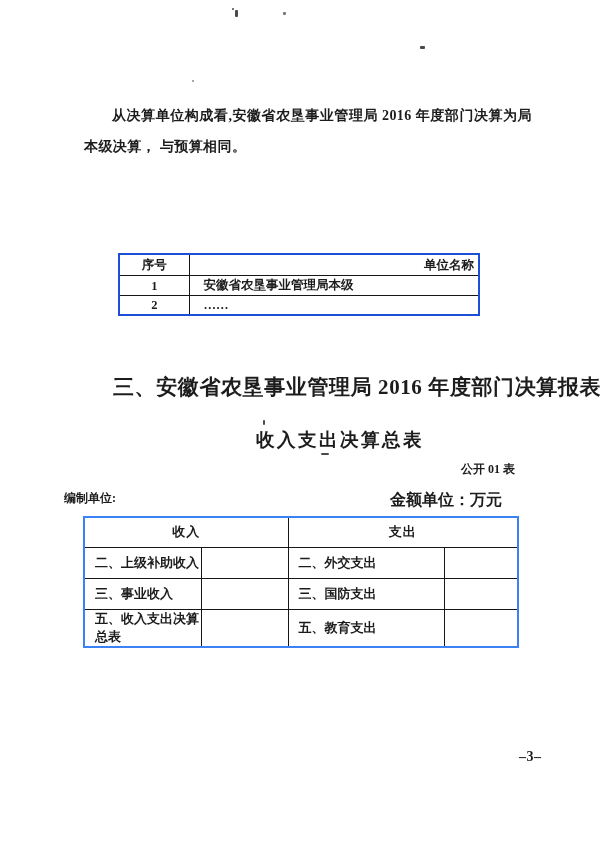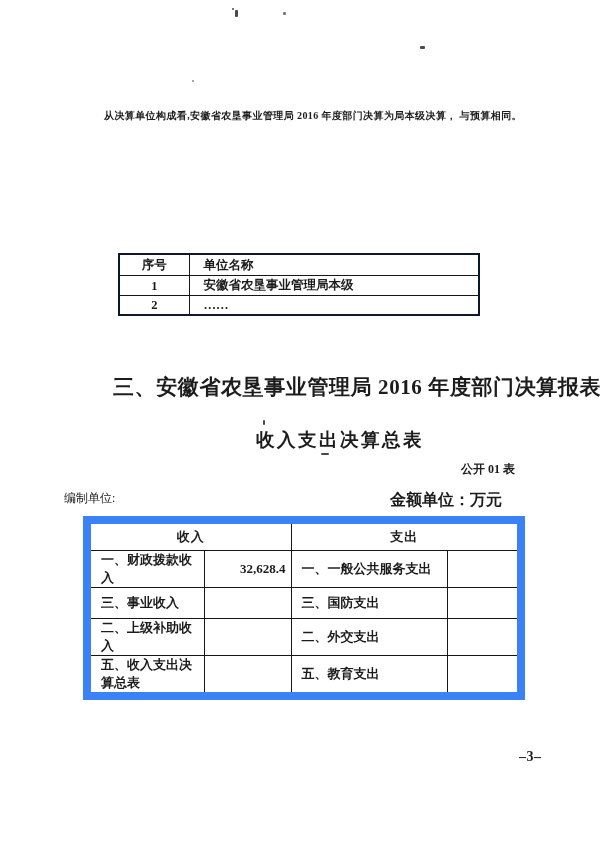--- a/index.html
+++ b/index.html
@@ -14,21 +14,21 @@
 
   
   .speck { position: absolute; background: #4a4a4a; border-radius: 1px; }
 
   
   .para-block {
     position: absolute;
     left: 84px; top: 101px; width: 448px;
   }
   .para-block p {
-    font-size: 10px;
+    font-size: 14px;
     font-weight: bold;
     line-height: 30.6px;
     text-indent: 2em;
     text-align: justify;
     letter-spacing: 0.4px;
   }
 
   
   .unit-table-wrap { position: absolute; left: 118px; top: 253px; }
   table.unit-table {
@@ -38,25 +38,25 @@
   }
   table.unit-table td {
     border: 1px solid #161616;
     font-size: 12.5px;
     font-weight: bold;
     vertical-align: bottom;
     padding: 1px 4px 1px 4px;
     height: 20px;
     overflow: hidden;
   }
-  table.unit-table { border: 2px solid #0f172a; }
+  table.unit-table { border: 2px solid #1d4ed8; }
   table.unit-table .c-idx { width: 70px; text-align: center; }
   table.unit-table .c-name { text-align: left; padding-left: 14px; }
   table.unit-table tr.hdr td { height: 21px; }
-  table.unit-table tr.hdr .c-name { text-align: left; }
+  table.unit-table tr.hdr .c-name { text-align: right; }
 
   
   .section-heading {
     position: absolute;
     left: 113px; top: 373px;
     font-size: 21px;
     font-weight: bold;
     letter-spacing: 0.6px;
     white-space: nowrap;
   }
@@ -76,36 +76,36 @@
     position: absolute;
     right: 85px; top: 461px;
     font-size: 12px;
     font-weight: bold;
     margin-left: 44px;
   }
   .prepared-by {
     position: absolute;
     left: 64px; top: 490px;
     font-size: 12px;
-    font-weight: normal;
+    font-weight: bold;
   }
   .amount-unit {
     position: absolute;
     right: 98px; top: 490px;
     font-size: 16px;
     font-weight: bold;
   }
 
   
   .main-table-wrap { position: absolute; left: 83px; top: 516px; }
   table.main-table {
     border-collapse: collapse;
     width: 434px;
     table-layout: fixed;
-    border: 8px solid #3b82f6;
+    border: 2px solid #3b82f6;
     padding-left: 32px;
   }
   table.main-table td {
     border: 1px solid #161616;
     font-size: 13px;
     font-weight: bold;
     overflow: hidden;
   }
   table.main-table td.group-hdr { height: 30px; text-align: center; letter-spacing: 1px; }
   table.main-table td.col-hdr { height: 28px; text-align: center; }
@@ -170,35 +170,29 @@
         <col style="width:87px">
         <col style="width:156px">
         <col style="width:74px">
     </colgroup>
     <tbody>
         <tr>
       <td class="group-hdr" colspan="2">收入</td>
       <td class="group-hdr" colspan="2">支出</td>
     </tr>
     <tr>
-      <td class="item">一、财政拨款收入</td>
-      <td class="amount">32,628.4</td>
-      <td class="item">一、一般公共服务支出</td>
+      <td class="item">二、上级补助收入</td>
+      <td class="amount"></td>
+      <td class="item">二、外交支出</td>
       <td class="amount"></td>
     </tr>
     <tr>
       <td class="item">三、事业收入</td>
       <td class="amount"></td>
       <td class="item">三、国防支出</td>
-      <td class="amount"></td>
-    </tr>
-    <tr>
-      <td class="item">二、上级补助收入</td>
-      <td class="amount"></td>
-      <td class="item">二、外交支出</td>
       <td class="amount"></td>
     </tr>
     <tr>
       <td class="item">五、收入支出决算总表</td>
       <td class="amount"></td>
       <td class="item">五、教育支出</td>
       <td class="amount"></td>
     </tr>
   </tbody>
     </table>

